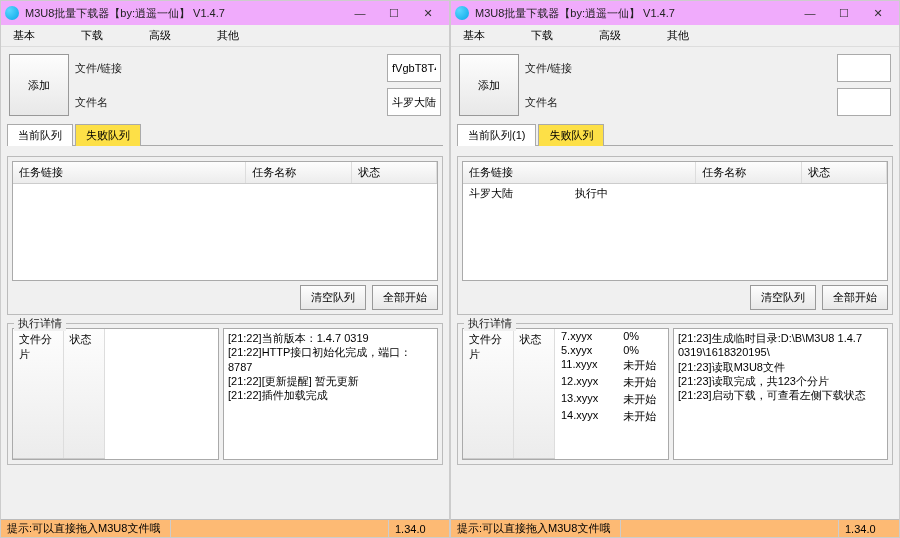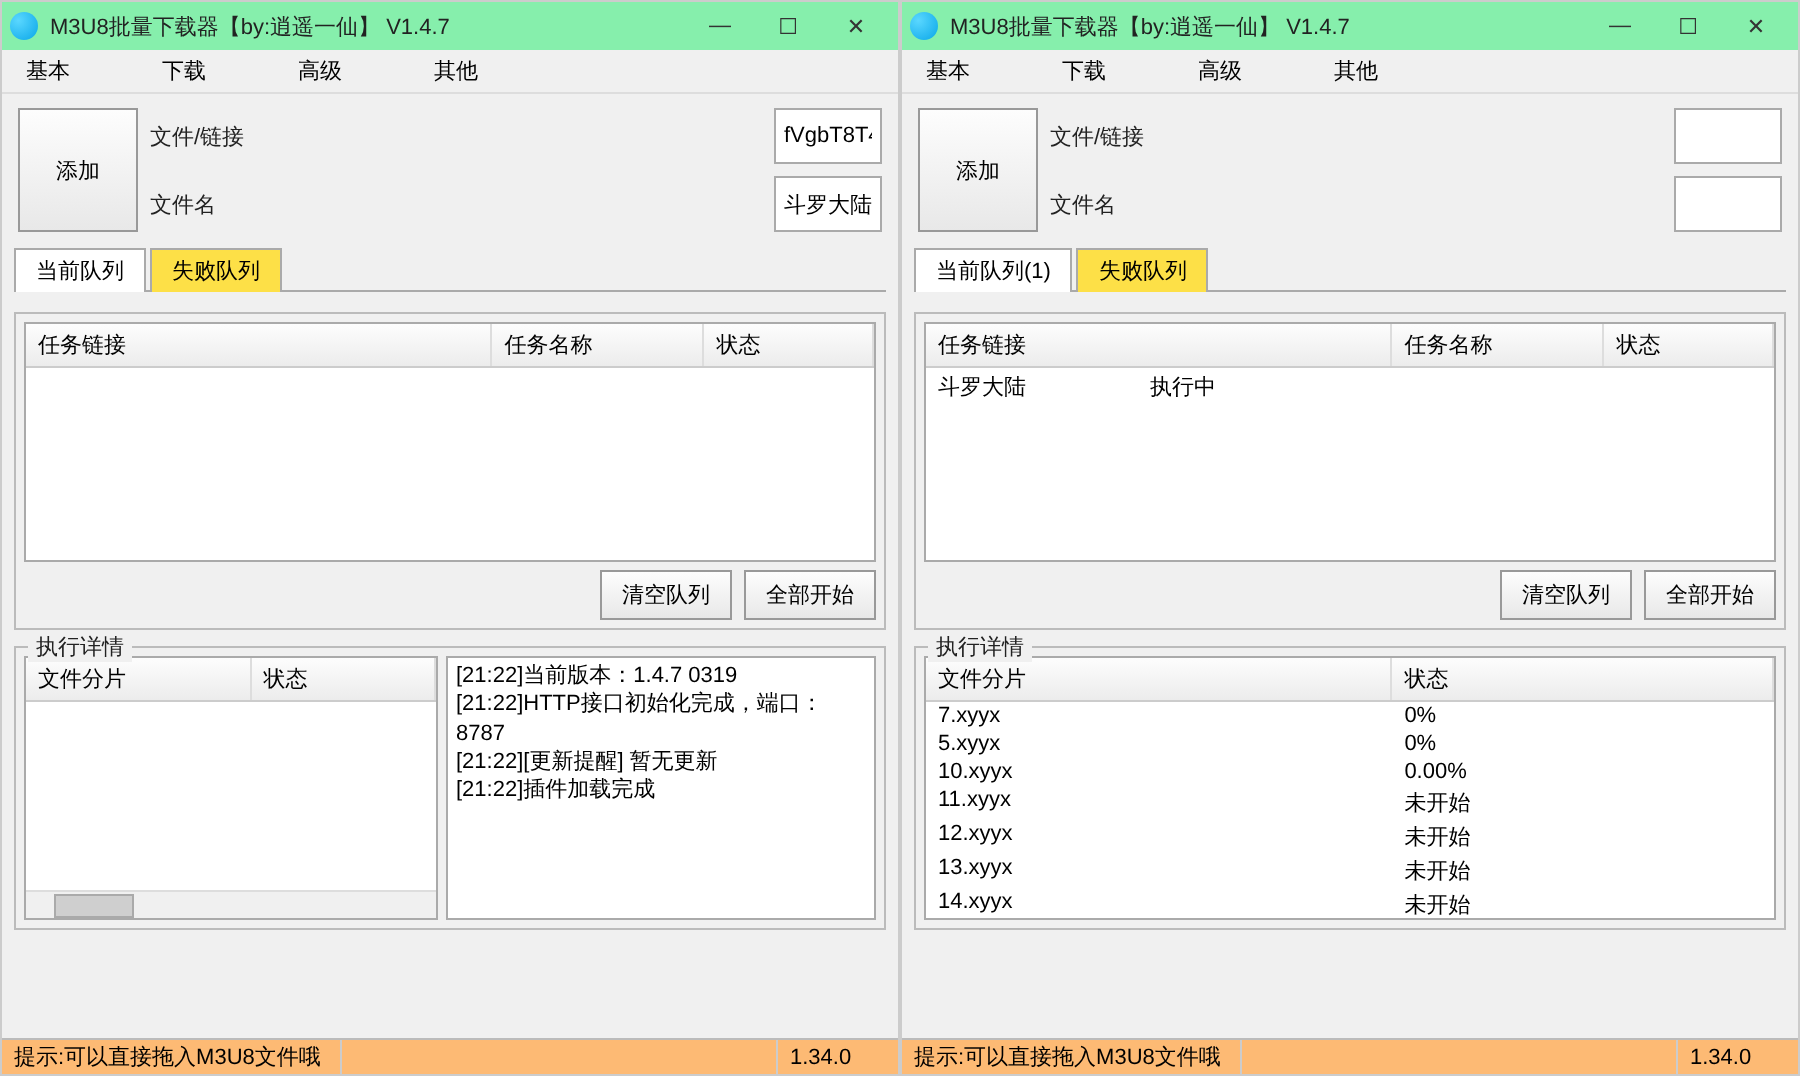--- a/index.html
+++ b/index.html
@@ -1,18 +1,18 @@
 <!DOCTYPE html>
 <html><head>
 <meta charset="utf-8">
 <style>
 * { box-sizing: border-box; margin: 0; padding: 0; font-family: "Microsoft YaHei", "SimSun", sans-serif; font-size: 11px; }
 body { background: #fff; display: flex; width: 900px; height: 538px; }
 .window { width: 450px; height: 538px; border: 1px solid #ccc; background: #f0f0f0; display: flex; flex-direction: column; position: relative; }
-.titlebar { height: 24px; background: #86efac; display: flex; align-items: center; padding: 0 4px; }
+.titlebar { height: 24px; background: #f0abfc; display: flex; align-items: center; padding: 0 4px; }
 .titlebar .icon { width: 14px; height: 14px; border-radius: 50%; background: radial-gradient(circle at 30% 30%, #5ad7ff, #0aa7e8); margin-right: 6px; }
 .titlebar .title { flex: 1; color: #222; }
 .winbtn { width: 34px; height: 24px; display: flex; align-items: center; justify-content: center; color: #333; cursor: pointer; }
 .menubar { height: 22px; background: #f0f0f0; display: flex; align-items: center; padding: 0 4px; border-bottom: 1px solid #ddd; gap: 30px; }
 .menuitem { padding: 2px 8px; cursor: pointer; }
 .form-area { padding: 6px 8px; display: grid; grid-template-columns: 60px 1fr 54px; grid-template-rows: 30px 30px; gap: 4px 6px; align-items: center; background: #f0f0f0; }
 .form-label { color: #222; }
 .form-input { height: 28px; border: 1px solid #aaa; background: #fff; padding: 0 4px; font-size: 11px; width: 100%; }
 .add-btn { grid-row: 1 / span 2; height: 62px; border: 1px solid #999; background: linear-gradient(#fdfdfd,#e8e8e8); cursor: pointer; }
 .tabs-area { background: #f0f0f0; padding: 0 6px; }
@@ -28,21 +28,21 @@
 .th.col-name { flex: 0 0 25%; }
 .th.col-status { flex: 0 0 20%; }
 .trow { display: flex; }
 .td { padding: 2px 6px; overflow: hidden; white-space: nowrap; }
 .td.col-link { flex: 0 0 55%; }
 .td.col-name { flex: 0 0 25%; }
 .td.col-status { flex: 0 0 20%; }
 .queue-btns { display: flex; justify-content: flex-end; gap: 6px; margin-top: 4px; }
 .btn { border: 1px solid #999; background: linear-gradient(#fdfdfd,#e8e8e8); padding: 4px 10px; cursor: pointer; }
 .detail-row { display: flex; gap: 4px; height: 132px; }
-.detail-left { flex: 1; background: #fff; border: 1px solid #aaa; display: flex; flex-direction: column; overflow: hidden; }
+.detail-left { flex: 1; background: #fff; border: 1px solid #aaa; display: flex; flex-direction: row; overflow: hidden; }
 .detail-right { flex: 1; background: #fff; border: 1px solid #aaa; padding: 2px 4px; overflow: hidden; font-size: 11px; line-height: 1.3; white-space: pre-wrap; }
 .detail-thead { display: flex; background: linear-gradient(#fdfdfd,#ececec); border-bottom: 1px solid #ccc; }
 .detail-th { padding: 3px 6px; border-right: 1px solid #ddd; }
 .detail-th.c1 { flex: 0 0 55%; }
 .detail-th.c2 { flex: 0 0 45%; }
 .detail-body { flex: 1; overflow: hidden; }
 .detail-row-d { display: flex; }
 .detail-td { padding: 1px 6px; font-size: 11px; white-space: nowrap; }
 .detail-td.c1 { flex: 0 0 55%; }
 .detail-td.c2 { flex: 0 0 45%; }
@@ -180,41 +180,41 @@
         <div class="detail-body" id="detail-body-right">
             <div class="detail-row-d">
               <div class="detail-td c1">7.xyyx</div>
               <div class="detail-td c2">0%</div>
             </div>
             <div class="detail-row-d">
               <div class="detail-td c1">5.xyyx</div>
               <div class="detail-td c2">0%</div>
             </div>
             <div class="detail-row-d">
-              <div class="detail-td c1">10.xyyx</div>
-              <div class="detail-td c2">0.00%</div>
-            </div>
-            <div class="detail-row-d">
               <div class="detail-td c1">11.xyyx</div>
               <div class="detail-td c2">未开始</div>
             </div>
             <div class="detail-row-d">
               <div class="detail-td c1">12.xyyx</div>
               <div class="detail-td c2">未开始</div>
             </div>
             <div class="detail-row-d">
               <div class="detail-td c1">13.xyyx</div>
               <div class="detail-td c2">未开始</div>
             </div>
             <div class="detail-row-d">
               <div class="detail-td c1">14.xyyx</div>
               <div class="detail-td c2">未开始</div>
             </div>
           </div>
       </div>
+      <div class="detail-right">[21:23]生成临时目录:D:\B\M3U8 1.4.7 0319\1618320195\
+[21:23]读取M3U8文件
+[21:23]读取完成，共123个分片
+[21:23]启动下载，可查看左侧下载状态</div>
     </div>
   </div>
   <div style="flex:1"></div>
   <div class="statusbar">
     <div class="sb-cell sb-hint">提示:可以直接拖入M3U8文件哦</div>
     <div class="sb-cell sb-gap"></div>
     <div class="sb-cell sb-ver">1.34.0</div>
   </div>
 </div>
 

